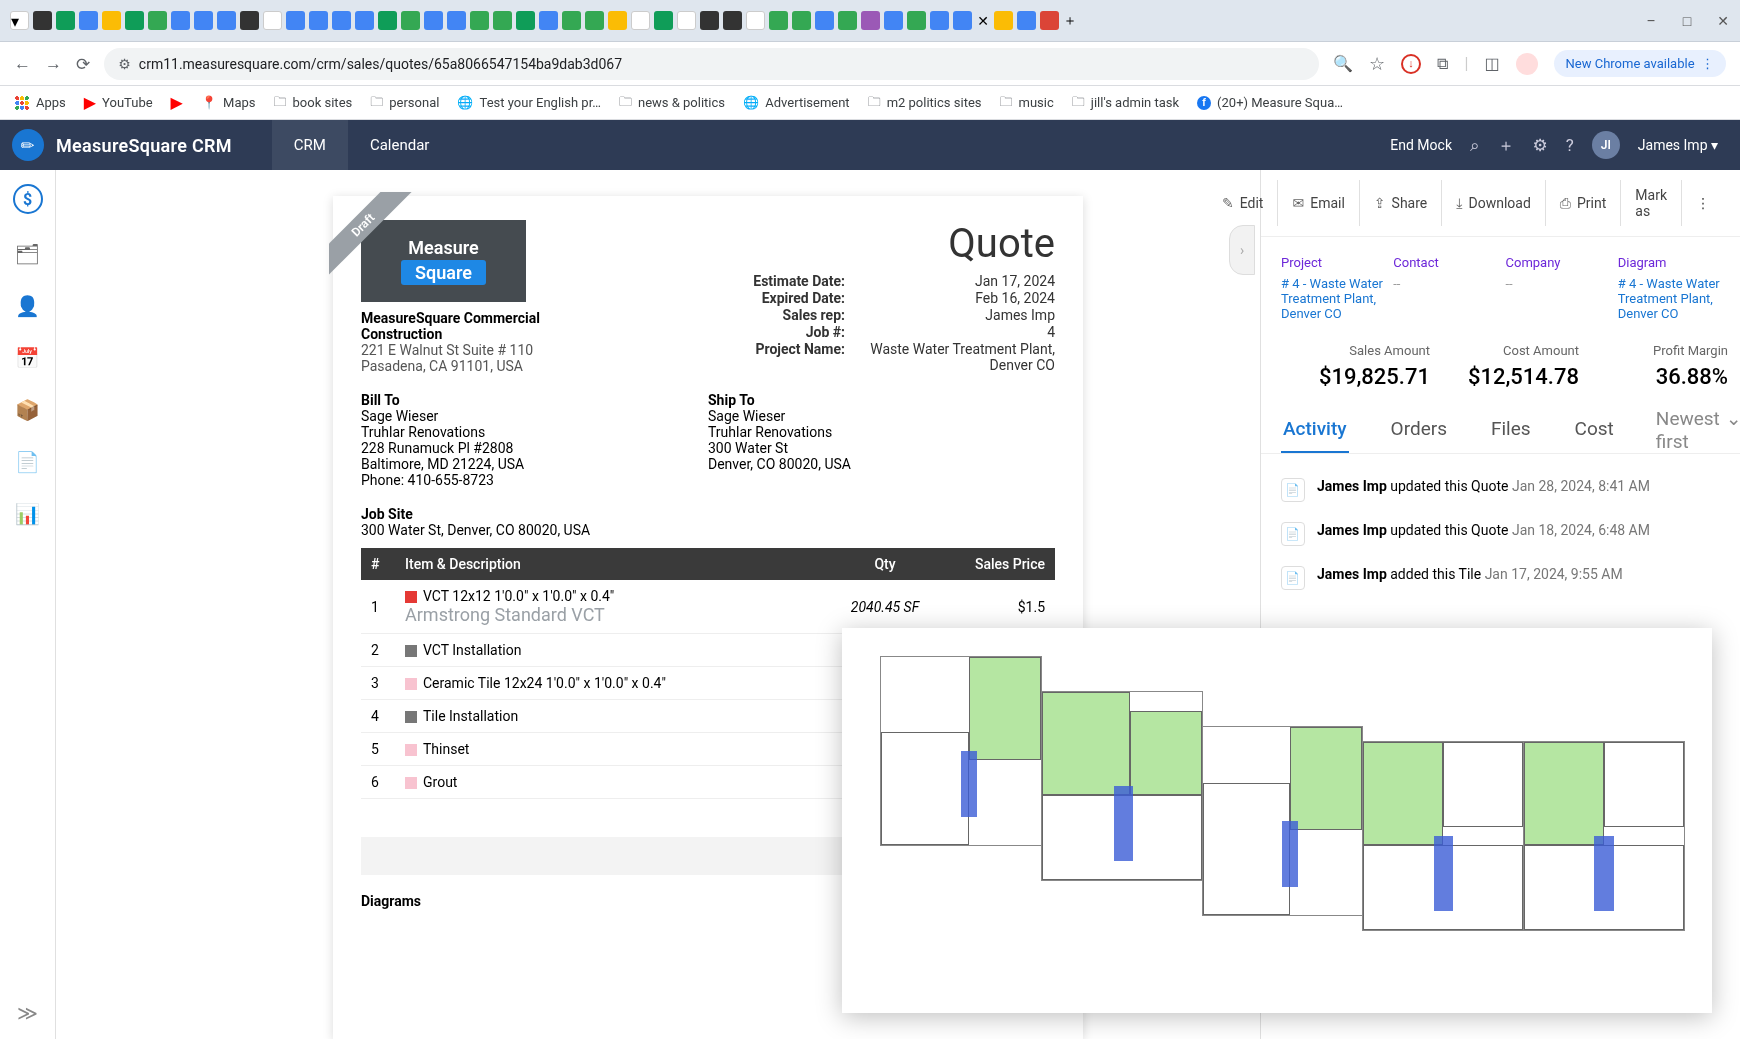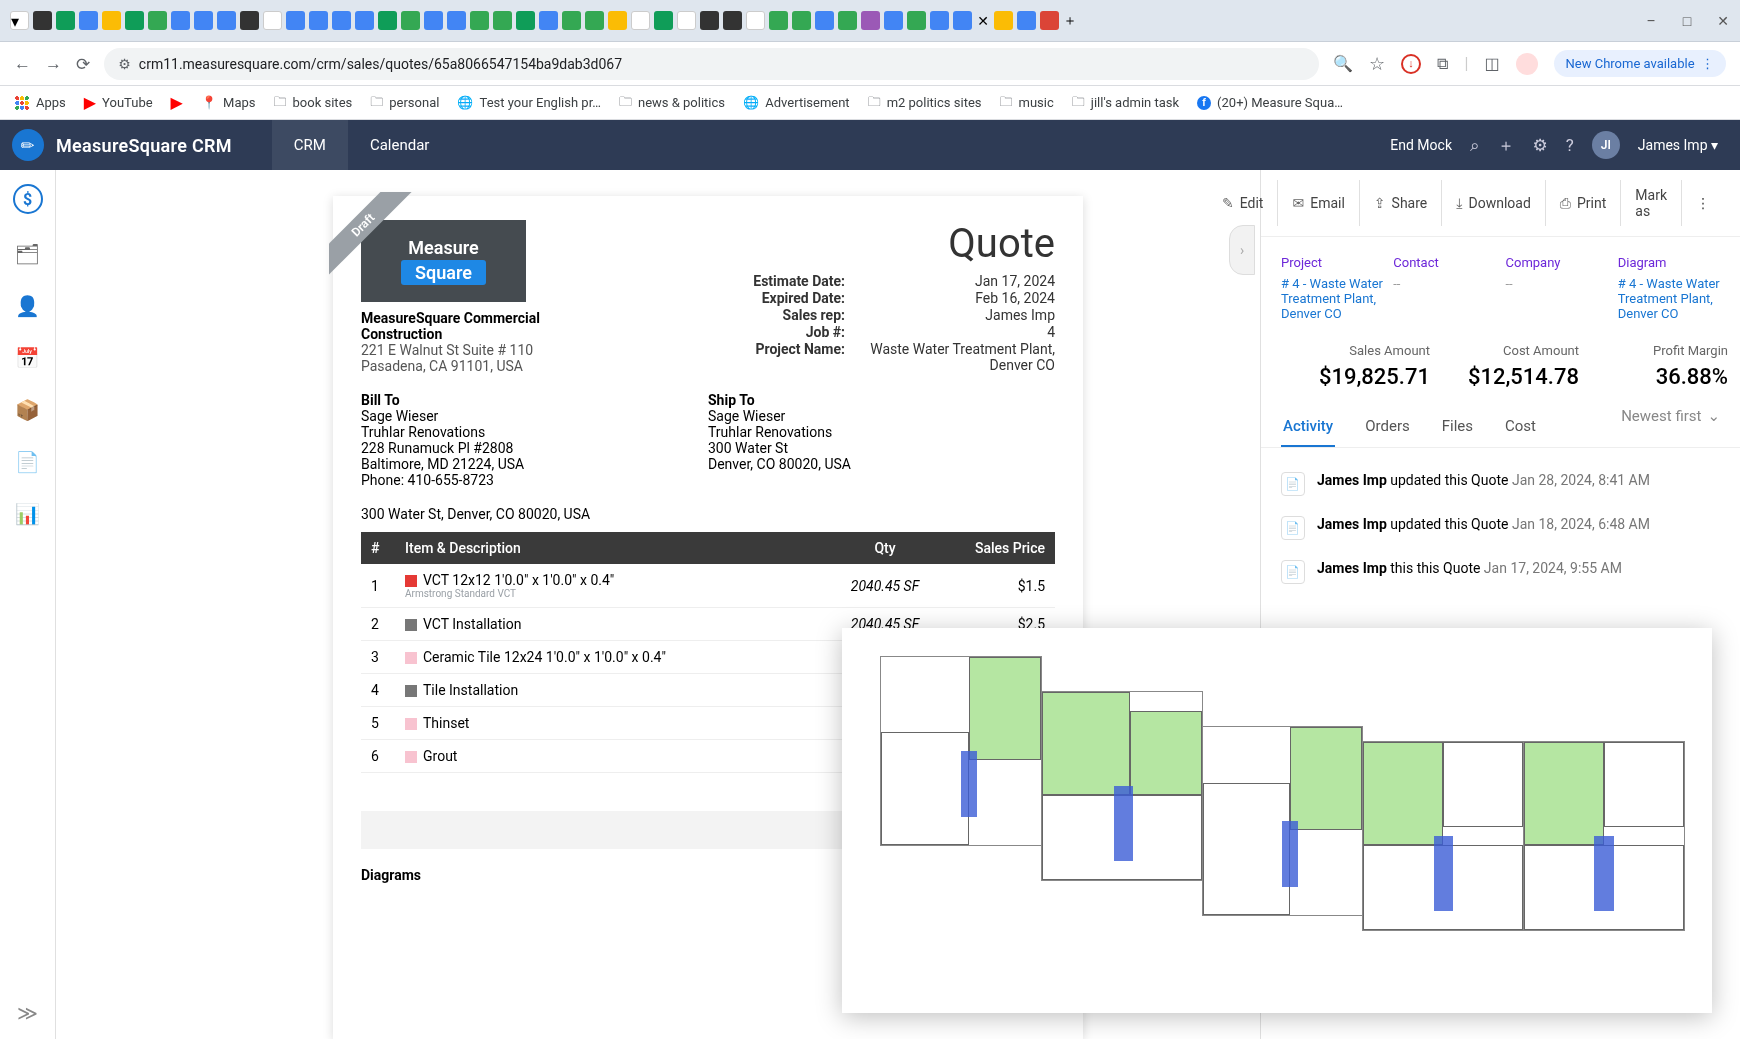--- a/index.html
+++ b/index.html
@@ -85,40 +85,40 @@
 .col{ flex:1;}
 .itemtbl{ width:100%; margin-top:10px; border-collapse:collapse; font-size:14px;}
 .itemtbl thead th{ background:#3a3a3a; color:#fff; font-weight:500; text-align:left; padding:8px 10px;}
 .itemtbl thead th.r{text-align:right;}
 .itemtbl thead th.c{text-align:center;}
 .itemtbl td{ padding:8px 10px; border-bottom:1px solid #eee;}
 .itemtbl td.r{text-align:right;}
 .itemtbl td.c{text-align:center;font-style:italic;}
 .sw{ display:inline-block; width:12px;height:12px; margin-right:6px; vertical-align:middle;}
 .sw.red{background:#e53935;} .sw.grey{background:#777;} .sw.pink{background:#f8c3d0;}
-.subdesc{ color:#9aa0a6; font-size:10px;}
+.subdesc{ color:#9aa0a6; font-size:18px;}
 .subtotal{ text-align:right; padding:10px; font-size:15px;}
 .total{ text-align:right; padding:10px; font-size:15px; background:#f3f3f3; font-weight:600;}
 
 
 .right{ width:480px; border-left:1px solid #e0e0e0; display:flex; flex-direction:column;}
 .action-bar{ display:flex; justify-content:flex-end; padding:10px 16px; gap:0; border-bottom:1px solid #eee;}
 .act{ padding:7px 14px; font-size:14px; color:#444; border-right:1px solid #e0e0e0; cursor:pointer; display:flex; gap:6px; align-items:center;}
 .act:last-child{border-right:none;}
 .act .ic{font-size:14px; color:#666;}
 .info-cards{ display:flex; padding:18px 20px 14px 20px; gap:10px;}
 .ic-col{ flex:1; font-size:13px;}
 .ic-col .lab{ color:#6d28d9; margin-bottom:6px;}
 .ic-col .lnk{ color:#1976d2; cursor:pointer;}
 .ic-col .dash{ color:#999;}
 .metrics{ display:flex; padding:8px 12px 18px 20px; gap:0;text-align:right;}
 .met{ flex:1;}
 .met .lab{ font-size:13px; color:#666; margin-bottom:6px;}
 .met .val{ font-size:22px; font-weight:500;}
-.tabs{ display:flex; padding:0 20px; gap:28px; border-bottom:1px solid #eee; font-size:15px; color:#555;}
+.tabs{ display:flex; padding:0 20px; gap:40px; border-bottom:1px solid #eee; font-size:19px; color:#555;}
 .tab{ padding:10px 2px; cursor:pointer;}
 .tab.active{ color:#1976d2; border-bottom:2px solid #1976d2; font-weight:500;}
 .sort{ margin-left:auto; color:#888; display:flex; align-items:flex-start; gap:6px;}
 .activity{ padding:14px 20px;}
 .act-row{ display:flex; gap:12px; padding:10px 0; font-size:14px;}
 .act-ic{ width:24px;height:24px; border:1px solid #ddd; border-radius:4px; display:flex;align-items:center;justify-content:center;color:#aaa;font-size:12px;}
 .act-txt strong{ font-weight:700;}
 .act-txt .when{ color:#777;}
 
 
@@ -350,20 +350,21 @@
         <div class="col">
           <div><b>Ship To</b></div>
           <div>Sage Wieser</div>
           <div>Truhlar Renovations</div>
           <div>300 Water St</div>
           <div>Denver, CO 80020, USA</div>
         </div>
       </div>
 
       <div class="sect">
+        <div><b>Job Site</b></div>
         <div>300 Water St, Denver, CO 80020, USA</div>
       </div>
 
       <table class="itemtbl">
         <thead>
             <tr>
           <th style="width:34px">#</th>
           <th>Item &amp; Description</th>
           <th class="c" style="width:120px">Qty</th>
           <th class="r" style="width:110px">Sales Price</th>
@@ -493,21 +494,21 @@
         <div class="act-row">
           <div class="act-ic">📄</div>
     <div class="act-txt"><strong>James Imp</strong><span> updated this Quote </span><span class="when">Jan 28, 2024, 8:41 AM</span></div>
         </div>
         <div class="act-row">
           <div class="act-ic">📄</div>
     <div class="act-txt"><strong>James Imp</strong><span> updated this Quote </span><span class="when">Jan 18, 2024, 6:48 AM</span></div>
         </div>
         <div class="act-row">
           <div class="act-ic">📄</div>
-    <div class="act-txt"><strong>James Imp</strong><span> this this Quote </span><span class="when">Jan 17, 2024, 9:55 AM</span></div>
+    <div class="act-txt"><strong>James Imp</strong><span> added this Tile </span><span class="when">Jan 17, 2024, 9:55 AM</span></div>
         </div>
       </div>
   </div>
 </div>
 
 <div class="floorplan">
   <div class="fp-row" style="margin-left:10px">
     <div class="fp-unit" style="margin-top:0">
       <div class="room green" style="left:55%;top:0;width:45%;height:55%"></div>
       <div class="room" style="left:0;top:40%;width:55%;height:60%"></div>

